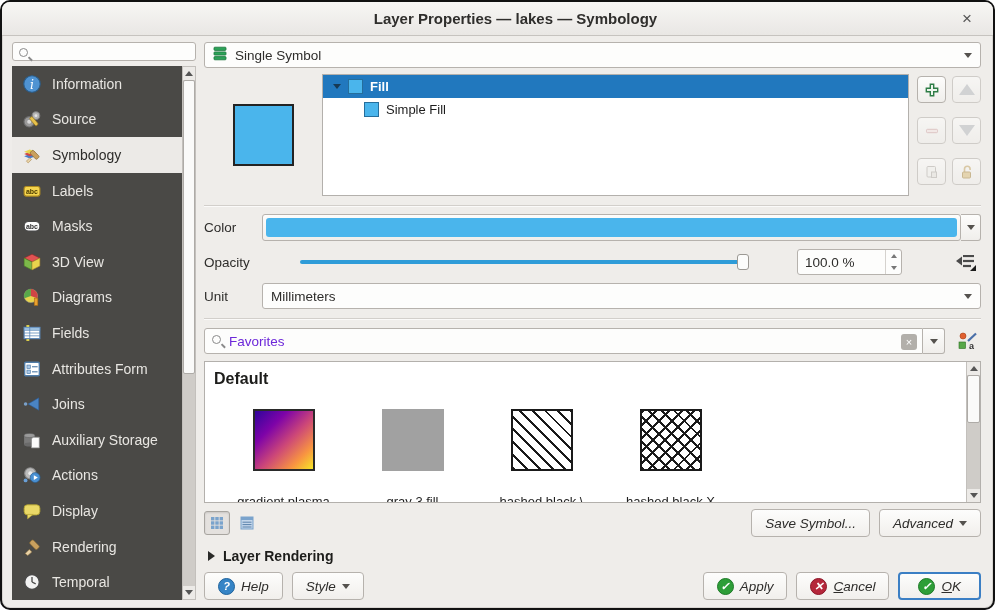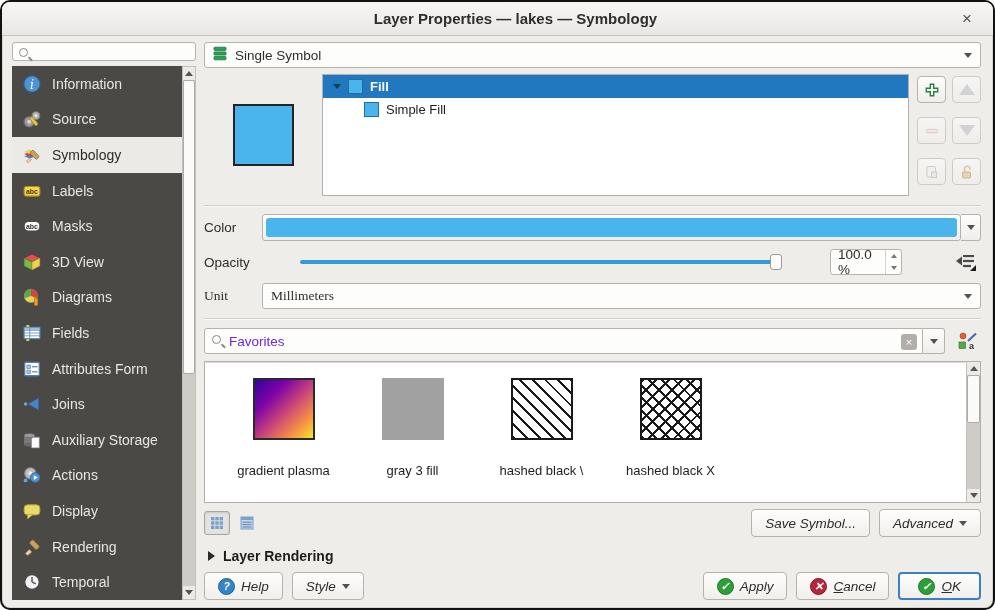--- a/index.html
+++ b/index.html
@@ -73,21 +73,21 @@
   .color-btn { flex:1; background:linear-gradient(#fdfdfc,#f0eeeb); border:1px solid #b6b2ad; border-radius:3px;
                padding:3px; }
   .color-fill { width:100%; height:100%; background:#4ab5ec; border-radius:3px; }
   .color-arrow { width:20px; border:1px solid #b6b2ad; border-left:none; border-radius:0 3px 3px 0;
                  background:linear-gradient(#fdfdfc,#f0eeeb); display:flex; align-items:center; justify-content:center; }
 
   .slider { flex:1; position:relative; height:18px; margin-right:10px; }
   .slider-track { position:absolute; left:0; right:0; top:7px; height:4px; background:#2f9cd8; border-radius:2px; }
   .slider-handle { position:absolute; right:0; top:1px; width:12px; height:16px; background:#fcfcfb;
                    border:1px solid #9c9994; border-radius:3px; }
-  .spin { width:72px; height:26px; background:#fdfdfc; border:1px solid #b6b2ad; border-radius:3px; display:flex;
+  .spin { width:105px; height:26px; background:#fdfdfc; border:1px solid #b6b2ad; border-radius:3px; display:flex;
           align-items:center; flex:none; }
   .spin-value { flex:1; font-size:13.5px; padding-left:7px; color:#2e2d2b; }
   .spin-btns { width:16px; height:100%; display:flex; flex-direction:column; border-left:1px solid #d5d2ce; }
   .spin-btns > div { flex:1; display:flex; align-items:center; justify-content:center; }
   .spin-btns .tri-up { border-bottom-width:4px; border-left-width:3.5px; border-right-width:3.5px; }
   .spin-btns .tri-down { border-top-width:4px; border-left-width:3.5px; border-right-width:3.5px; }
   .override-btn { width:30px; height:26px; margin-left:11px; display:flex; align-items:center; justify-content:center;
                   border:1px solid transparent; border-radius:3px; flex:none; }
 
   .hsep { height:2px; border-top:1px solid #d2cfcb; border-bottom:1px solid #fbfaf9; margin-top:9px; }
@@ -453,21 +453,21 @@
             <svg width="22" height="20" viewBox="0 0 22 20">
               <line x1="8" y1="4" x2="19" y2="4" stroke="#4a4a4a" stroke-width="2.2"></line>
               <line x1="8" y1="9" x2="19" y2="9" stroke="#4a4a4a" stroke-width="2.2"></line>
               <line x1="8" y1="14" x2="16" y2="14" stroke="#4a4a4a" stroke-width="2.2"></line>
               <polygon points="1,9 7,4.5 7,13.5" fill="#4a4a4a"></polygon>
               <polygon points="15,19 21,19 21,13" fill="#1a1a1a"></polygon>
             </svg>
           </div>
       </div>
 
-      <div class="prop-row" style="margin-top:8px;font-family:Liberation Serif, serif;">
+      <div class="prop-row" style="margin-top:8px;">
         <span class="prop-label">Unit</span>
         <div class="combo" style="flex:1;">
           <span>Millimeters</span>
           <span class="spacer"></span>
           <span class="caret"></span>
         </div>
       </div>
 
       <div class="hsep"></div>
 
@@ -485,20 +485,21 @@
               <circle cx="6" cy="4" r="3" fill="#e06030" stroke="#a83a10" stroke-width=".6"></circle>
               <line x1="11" y1="9" x2="19" y2="1.5" stroke="#4a6fa8" stroke-width="2.2"></line>
               <rect x="2" y="10" width="6.5" height="6.5" fill="#58a84a" stroke="#2e7024" stroke-width=".6"></rect>
               <text x="14.5" y="16.5" font-size="9" font-weight="bold" fill="#333" text-anchor="middle">a</text>
             </svg>
           </div>
       </div>
 
       <div class="browser">
         <div class="browser-content">
+          <div class="group-title">Default</div>
           <div class="group-sep"></div>
           <div class="cards">
             <div class="card">
               <div class="sym gradient"></div>
               <div class="card-label">gradient plasma</div>
             </div>
             <div class="card">
               <div class="sym gray"></div>
               <div class="card-label">gray 3 fill</div>
             </div>

